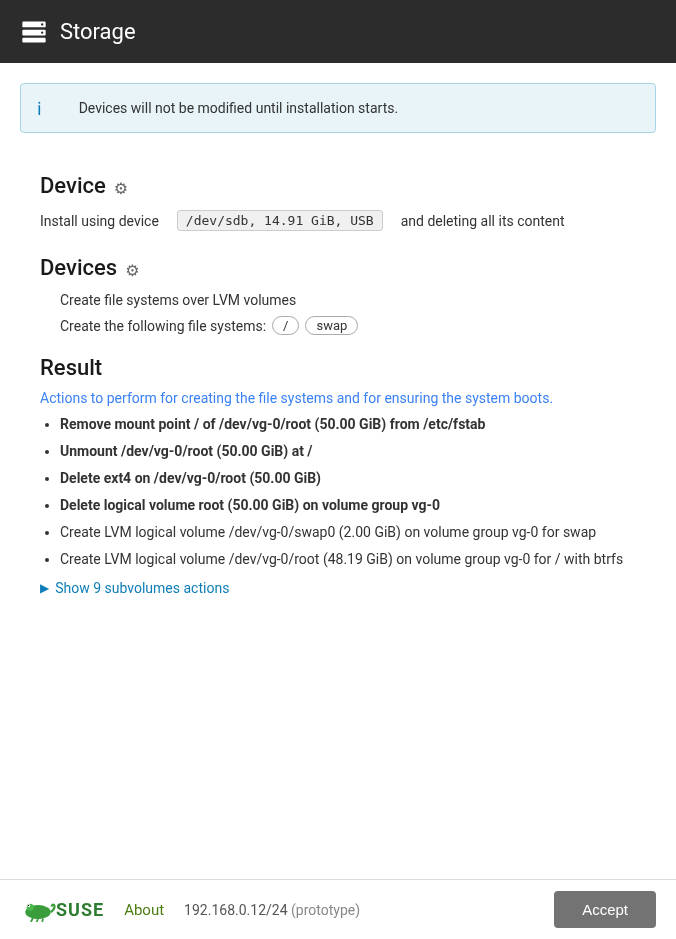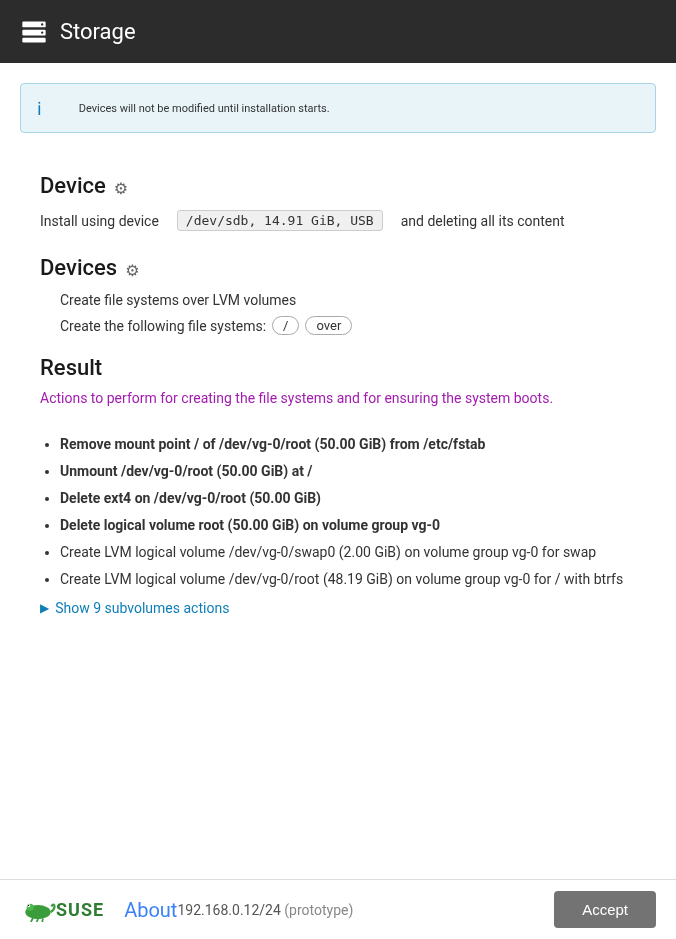--- a/index.html
+++ b/index.html
@@ -54,21 +54,21 @@
     }
 
     .info-icon {
       color: #0f7eb8;
       font-size: 18px;
       flex-shrink: 0;
     }
 
     .info-text {
       color: #333;
-      font-size: 11px;
+      font-size: 14px;
       padding-left: 27px;
     }
 
     
     .main-content {
       padding: 10px 40px 20px 40px;
     }
 
     .section-header {
       display: flex;
@@ -141,22 +141,22 @@
     .result-title {
       font-size: 22px;
       font-weight: 500;
       color: #1a1a1a;
       margin-top: 20px;
       margin-bottom: 10px;
     }
 
     .result-desc {
       font-size: 14px;
-      color: #a21caf;
-      margin-bottom: 28px;
+      color: #3b82f6;
+      margin-bottom: 8px;
     }
 
     .result-list {
       list-style: disc;
       padding-left: 20px;
     }
 
     .result-list li {
       font-size: 14px;
       color: #333;
@@ -208,22 +208,23 @@
     }
 
     .suse-text {
       font-size: 18px;
       font-weight: 700;
       color: #2e7d32;
       letter-spacing: 1px;
     }
 
     .footer-about {
-      color: #3b82f6;
-      font-size: 20px;
+      color: #4d7c0f;
+      font-size: 15px;
+      margin-right: 20px;
       cursor: pointer;
       text-decoration: none;
     }
 
     .footer-ip {
       font-size: 14px;
       color: #555;
       flex: 1;
     }
 
@@ -288,21 +289,21 @@
     <span class="gear-icon">⚙</span>
   </div>
 
   <ul class="settings-list">
     <li>
       <span>Create file systems over LVM volumes</span>
     </li>
     <li>
       <span>Create the following file systems:</span>
       <span class="fs-badge">/</span>
-      <span class="fs-badge">over</span>
+      <span class="fs-badge">swap</span>
     </li>
   </ul>
 
   <div class="result-title">Result</div>
   <div class="result-desc">Actions to perform for creating the file systems and for ensuring the system boots.</div>
 
   <ul class="result-list">
     <li class="bold-item">Remove mount point / of /dev/vg-0/root (50.00 GiB) from /etc/fstab</li>
     <li class="bold-item">Unmount /dev/vg-0/root (50.00 GiB) at /</li>
     <li class="bold-item">Delete ext4 on /dev/vg-0/root (50.00 GiB)</li>

